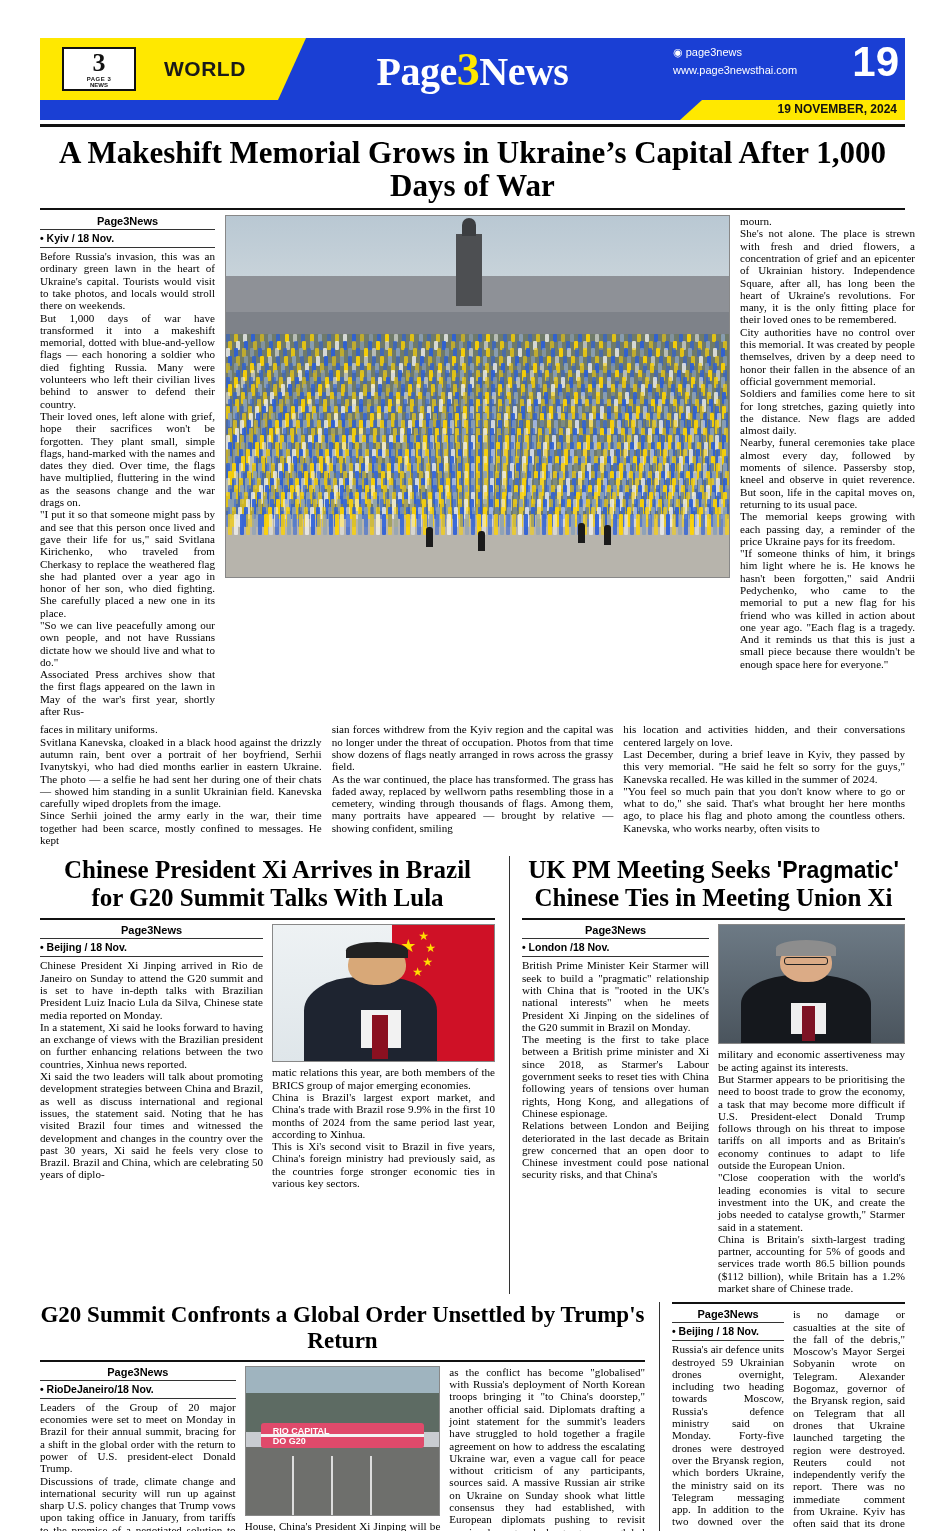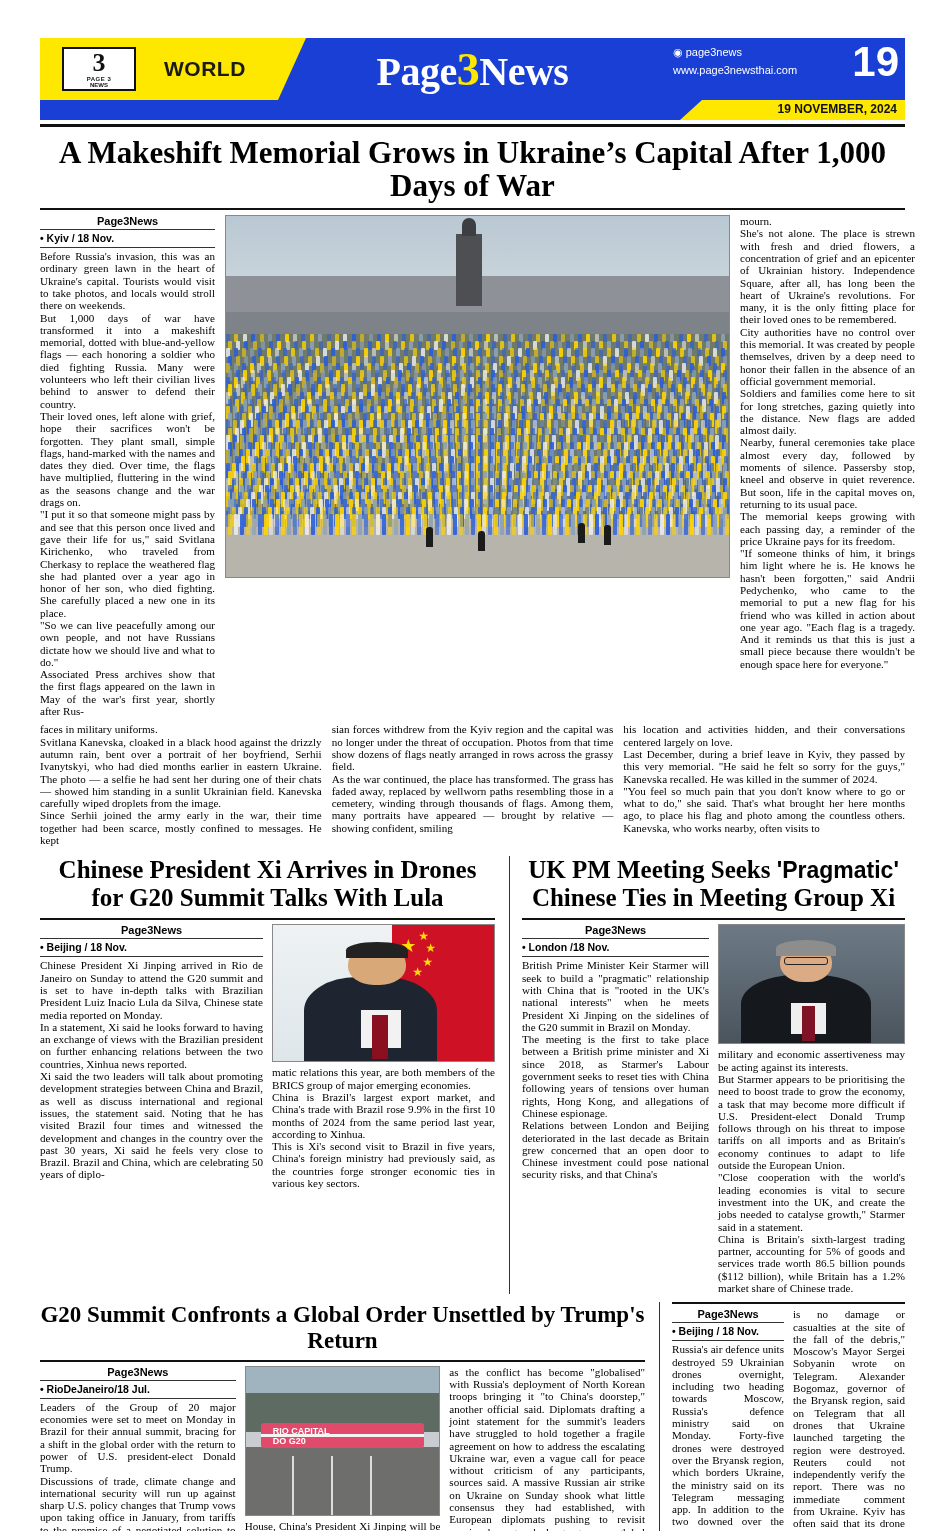--- a/index.html
+++ b/index.html
@@ -2256,21 +2256,21 @@
 As the war continued, the place has transformed. The grass has faded away, replaced by wellworn paths resembling those in a cemetery, winding through thousands of flags. Among them, many portraits have appeared — brought by relative — showing confident, smiling</div>
     <div class="col-text" style="white-space:pre-line">his location and activities hidden, and their conversations centered largely on love.
 Last December, during a brief leave in Kyiv, they passed by this very memorial. "He said he felt so sorry for the guys," Kanevska recalled. He was killed in the summer of 2024.
 "You feel so much pain that you don't know where to go or what to do," she said. That's what brought her here months ago, to place his flag and photo among the countless others. Kanevska, who works nearby, often visits to</div>
   </div>
 
   <div class="row2">
 
     <div>
       <h2 class="headline2">
-        <span>Chinese President Xi Arrives in Drones</span><br>
+        <span>Chinese President Xi Arrives in Brazil</span><br>
         <span>for G20 Summit Talks With Lula</span>
       </h2>
       <div class="rule-med"></div>
       <div class="s2-cols">
         <div>
           <div class="byline">Page3News</div>
           <div class="hr-sm"></div>
           <div class="dateline">Beijing /  18 Nov.</div>
           <div class="hr-sm"></div>
           <div class="col-text" style="white-space:pre-line">Chinese President Xi Jinping arrived in Rio de Janeiro on Sunday to attend the G20 summit and is set to have in-depth talks with Brazilian President Luiz Inacio Lula da Silva, Chinese state media reported on Monday.
@@ -2296,21 +2296,21 @@
           <div class="col-text" style="white-space:pre-line">matic relations this year, are both members of the BRICS group of major emerging economies.
 China is Brazil's largest export market, and China's trade with Brazil rose 9.9% in the first 10 months of 2024 from the same period last year, according to Xinhua.
 This is Xi's second visit to Brazil in five years, China's foreign ministry had previously said, as the countries forge stronger economic ties in various key sectors.</div>
         </div>
       </div>
     </div>
 
     <div class="divider-v" style="padding-left:12px;">
       <h2 class="headline2">
         <span>UK PM Meeting Seeks </span><span class="em">'Pragmatic'</span><br>
-        <span>Chinese Ties in Meeting Group Xi</span>
+        <span>Chinese Ties in Meeting Union Xi</span>
       </h2>
       <div class="rule-med"></div>
       <div class="s2-cols">
         <div>
           <div class="byline">Page3News</div>
           <div class="hr-sm"></div>
           <div class="dateline">London /18 Nov.</div>
           <div class="hr-sm"></div>
           <div class="col-text" style="white-space:pre-line">British Prime Minister Keir Starmer will seek to build a "pragmatic" relationship with China that is "rooted in the UK's national interests" when he meets President Xi Jinping on the sidelines of the G20 summit in Brazil on Monday.
 The meeting is the first to take place between a British prime minister and Xi since 2018, as Starmer's Labour government seeks to reset ties with China following years of tensions over human rights, Hong Kong, and allegations of Chinese espionage.
@@ -2337,21 +2337,21 @@
 
   <div class="row3">
 
     <div>
       <h2 class="headline2" style="font-size:23px;">G20 Summit Confronts a Global Order Unsettled by Trump's Return</h2>
       <div class="rule-med"></div>
       <div class="s4-cols">
         <div>
           <div class="byline">Page3News</div>
           <div class="hr-sm"></div>
-          <div class="dateline">RioDeJaneiro/18 Jul.</div>
+          <div class="dateline">RioDeJaneiro/18 Nov.</div>
           <div class="hr-sm"></div>
           <div class="col-text" style="white-space:pre-line">Leaders of the Group of 20 major economies were set to meet on Monday in Brazil for their annual summit, bracing for a shift in the global order with the return to power of U.S. president-elect Donald Trump.
 Discussions of trade, climate change and international security will run up against sharp U.S. policy changes that Trump vows upon taking office in January, from tariffs to the promise of a negotiated solution to the war in Ukraine.
 While U.S President Joe Biden arrives as a lame duck with just two months remaining in the White</div>
         </div>
         <div>
           <div class="s3-photo" style="height:150px;">
             <div class="rio-sky"></div>
             <div class="rio-city"></div>
             <div class="rio-road"></div>

